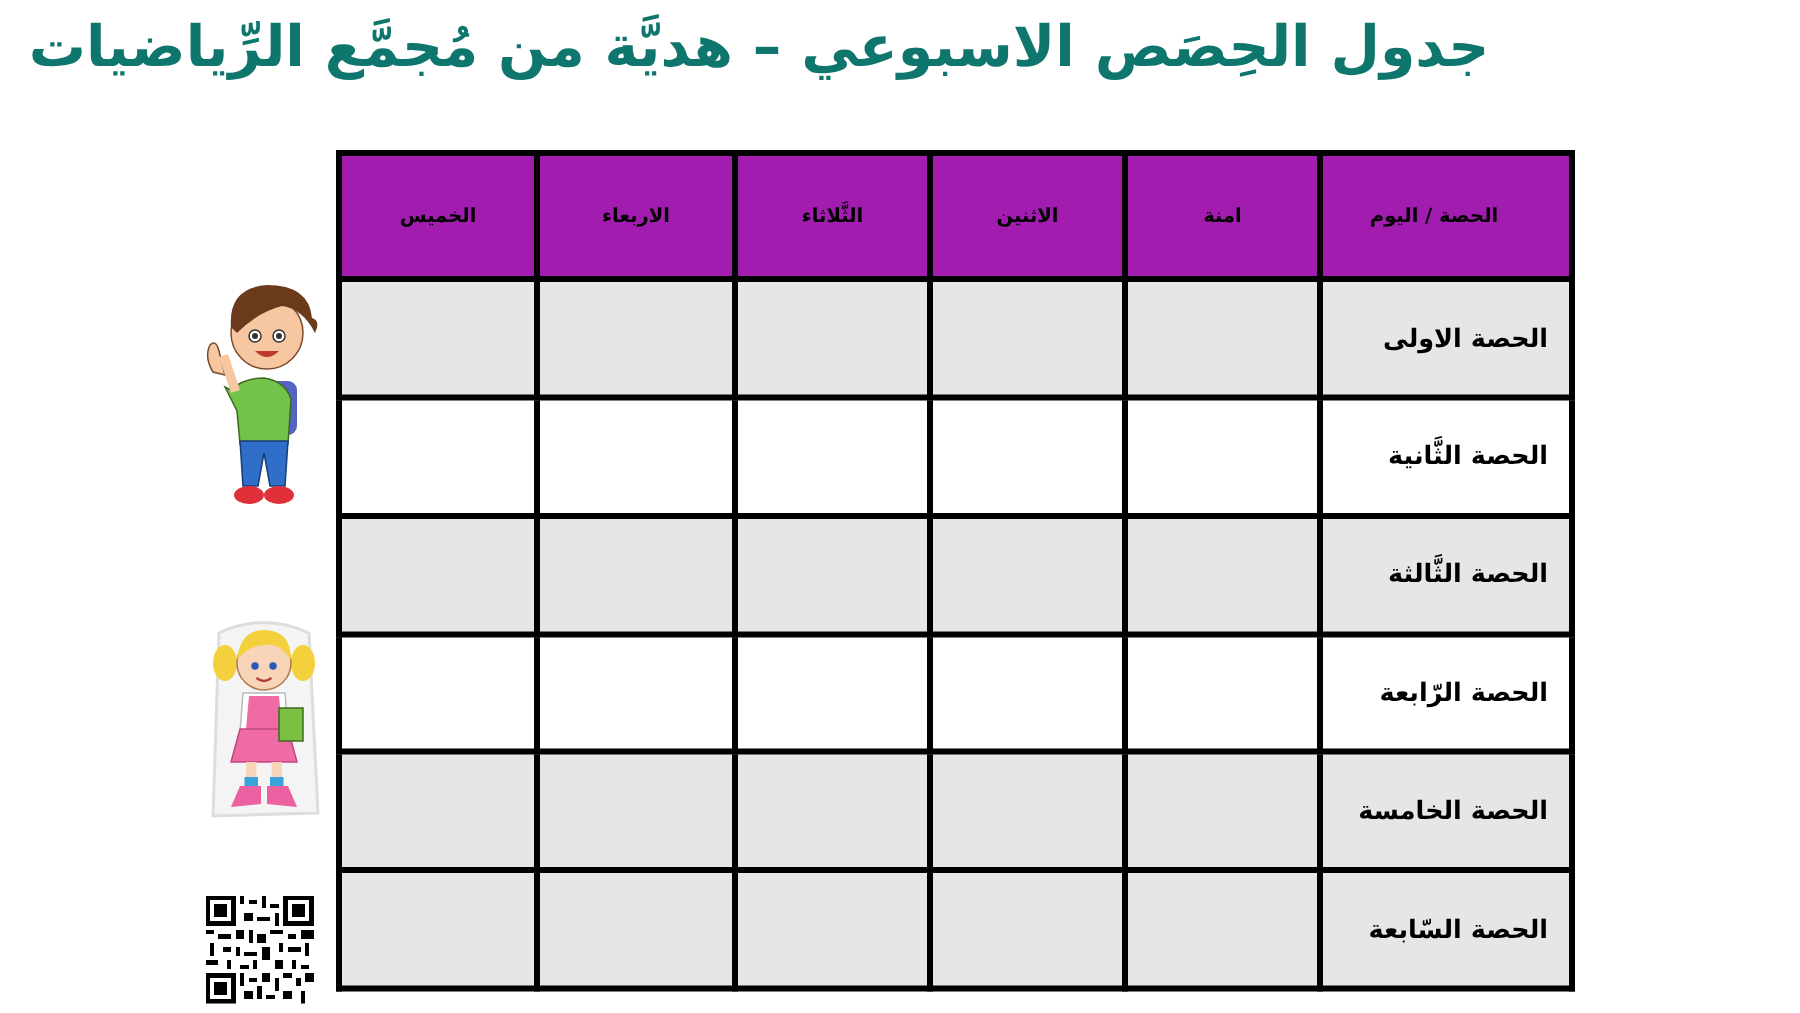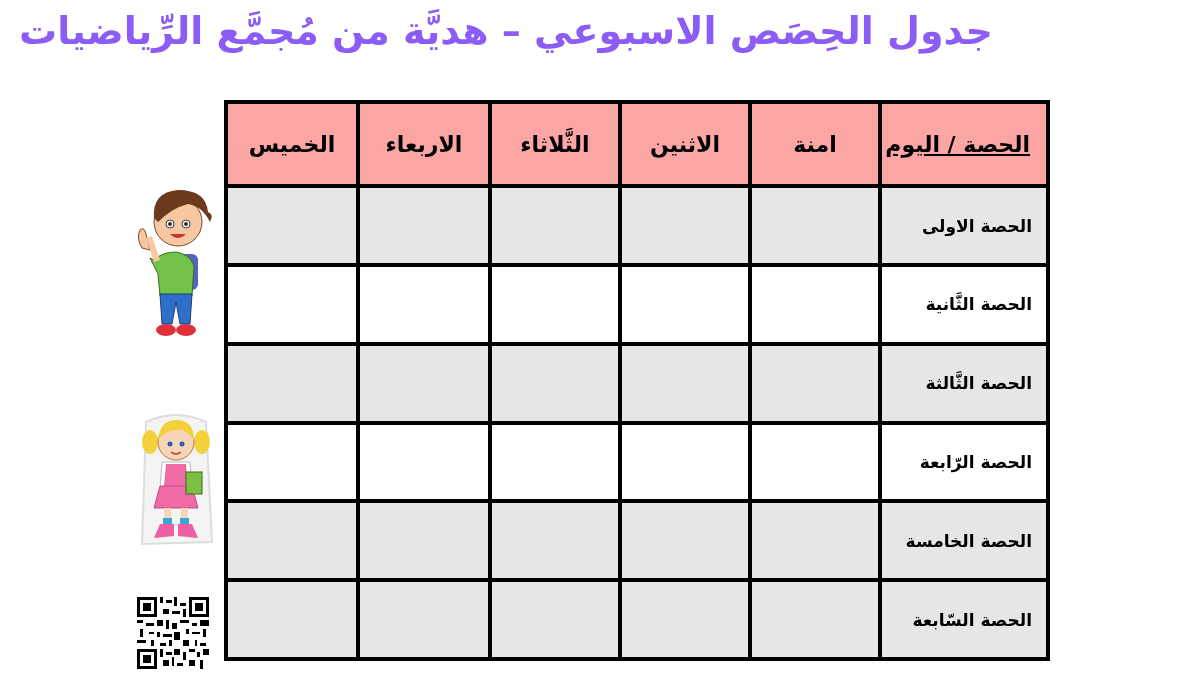--- a/index.html
+++ b/index.html
@@ -1,21 +1,21 @@
 <!DOCTYPE html>
 <html><head>
 <meta charset="utf-8">
 <style>
   html, body { margin:0; padding:0; }
   body { width:1200px; height:675px; background:#ffffff; position:relative; overflow:hidden; font-family:"DejaVu Sans", "Liberation Sans", sans-serif; }
-  .title { position:absolute; top:2px; left:0; width:1012px; text-align:center; font-size:38px; font-weight:bold; color:#8b5cf6; direction:rtl; line-height:58px; font-family:"DejaVu Sans", sans-serif; }
+  .title { position:absolute; top:2px; left:0; width:1012px; text-align:center; font-size:38px; font-weight:bold; color:#0f766e; direction:rtl; line-height:58px; font-family:"DejaVu Sans", sans-serif; }
   table.schedule { position:absolute; left:224px; top:100px; width:822px; height:561px; border-collapse:collapse; direction:rtl; border:4px solid #000; table-layout:fixed; }
   table.schedule td, table.schedule th { border:4px solid #000; padding:0; }
-  table.schedule th { background:#fca5a5; height:58px; font-size:22px; font-weight:bold; color:#000; text-align:center; font-family:"DejaVu Sans", sans-serif; }
-  table.schedule th.first { text-align:right; padding-right:16px;text-decoration:underline; }
+  table.schedule th { background:#a21caf; height:58px; font-size:13px; font-weight:bold; color:#000; text-align:center; font-family:"DejaVu Sans", sans-serif; }
+  table.schedule th.first { padding-right:16px; }
   table.schedule td { height:54px; }
   table.schedule td.label { padding-right:14px; font-size:17px; font-weight:bold; color:#000; font-family:"DejaVu Sans", sans-serif; }
   tr.shade td { background:#e6e6e6; }
   tr.plain td { background:#ffffff; }
   .boy { position:absolute; left:128px; top:178px; width:96px; height:168px; }
   .girl { position:absolute; left:136px; top:412px; width:80px; height:140px; }
   .qr { position:absolute; left:136px; top:597px; width:74px; height:72px; }
 </style>
 </head>
 <body>

